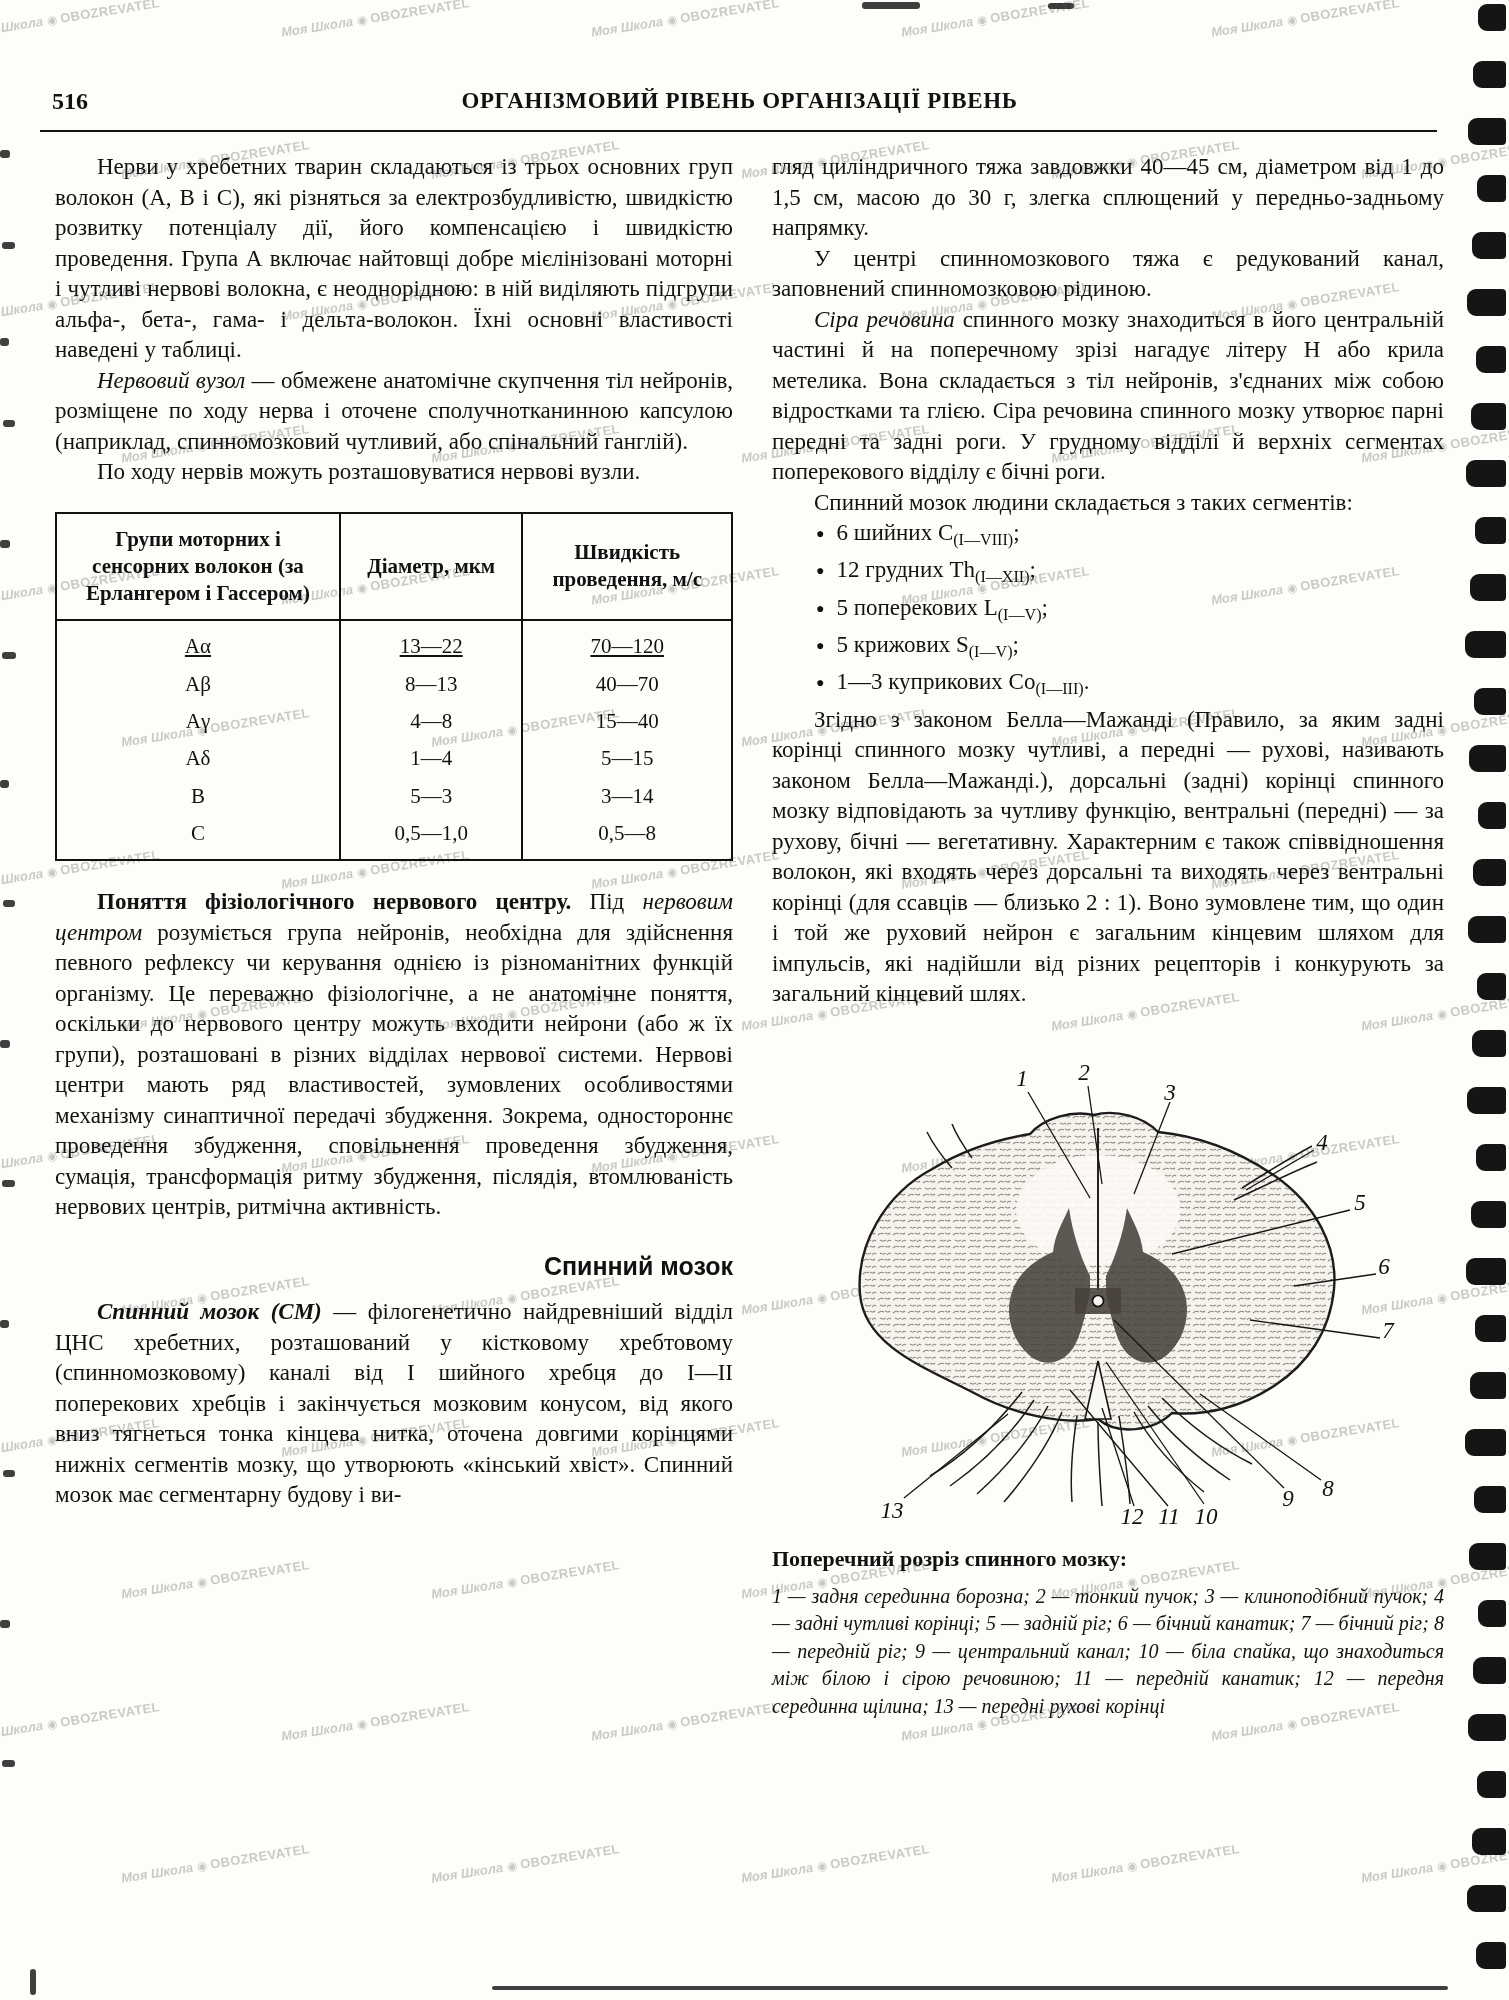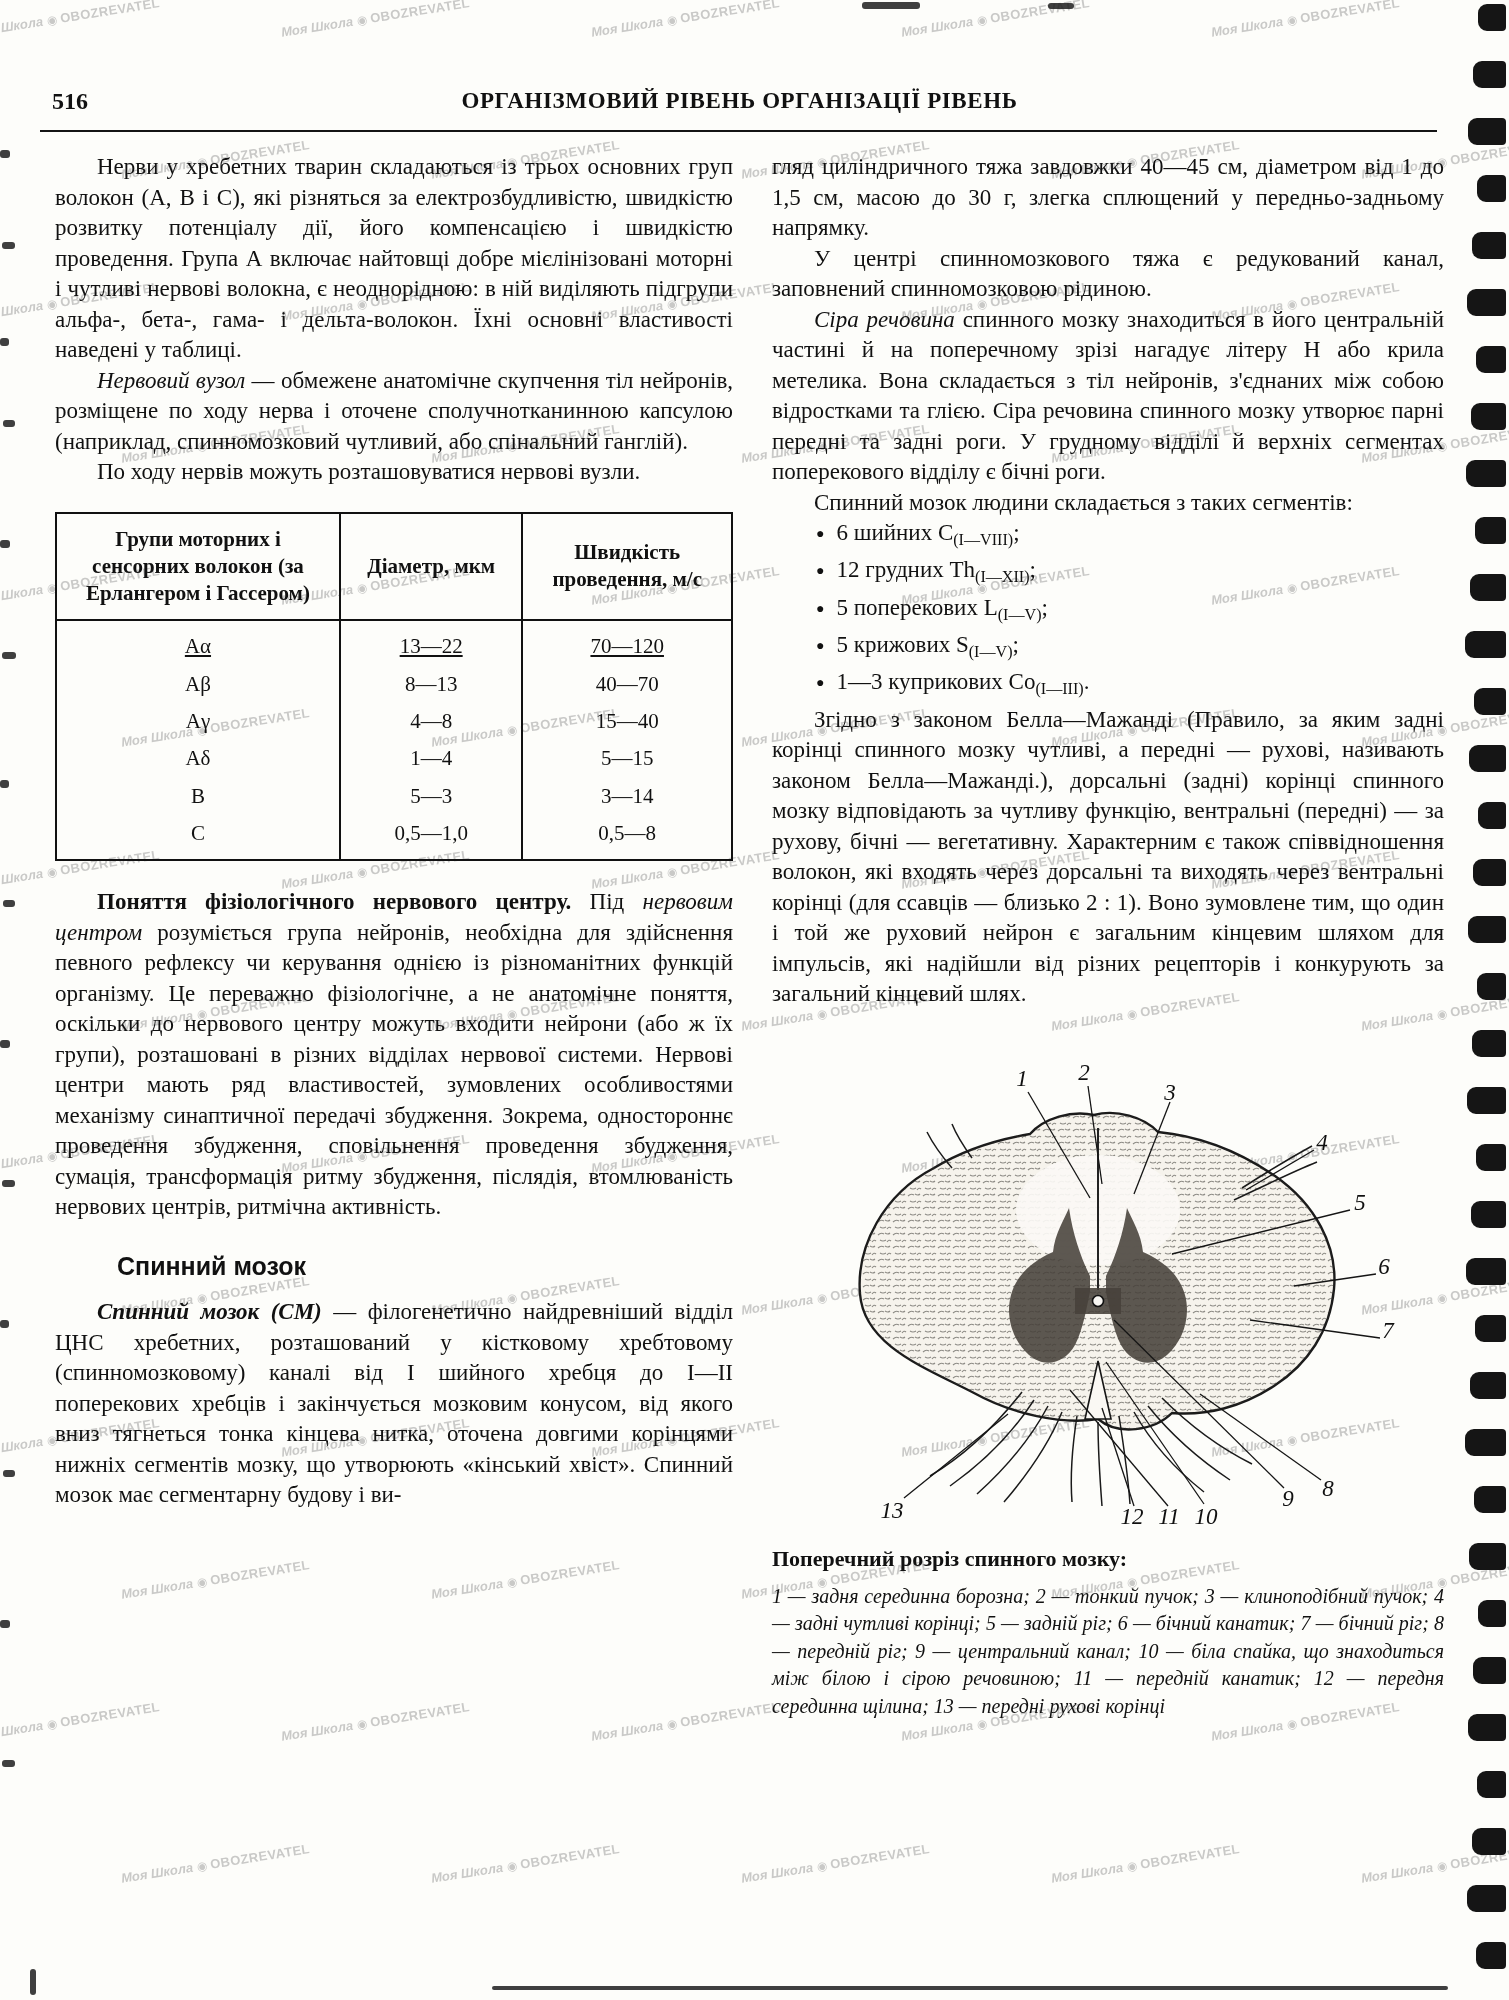--- a/index.html
+++ b/index.html
@@ -35,21 +35,21 @@
   
   table.fiber{width:100%;border-collapse:collapse;border:2px solid #111;margin:24px 0 26px 0;
               font-size:21px;line-height:1.3;}
   table.fiber th{border:2px solid #111;font-weight:bold;text-align:center;vertical-align:middle;
                  padding:12px 8px;}
   table.fiber td{border-left:2px solid #111;border-right:2px solid #111;text-align:center;
                  padding:5px 8px;}
   table.fiber tr.first td{padding-top:12px;text-decoration:underline;}
   table.fiber tr.last td{padding-bottom:12px;}
   .sm-heading{font-family:"Liberation Sans",sans-serif;font-weight:bold;font-size:25px;
-              margin:28px 0 16px 62px;text-align:left;text-indent:0;}
+              margin:28px 0 16px 62px;text-align:right;text-indent:0;}
   
   .seg{display:flex;align-items:baseline;padding-left:44px;text-align:left;}
   .blt{font-size:14px;margin-right:12px;position:relative;top:-2px;}
   sub.rng{font-size:.7em;vertical-align:-.3em;}
   
   .figure-wrap{margin-top:52px;text-align:center;}
   .cap-title{font-weight:bold;font-size:22px;margin-top:4px;}
   .cap-body{font-style:italic;font-size:20px;line-height:27.5px;text-align:justify;margin-top:8px;}
   .fig-num{font-family:"Liberation Serif",serif;font-style:italic;font-size:23px;fill:#101010;}
 </style>

